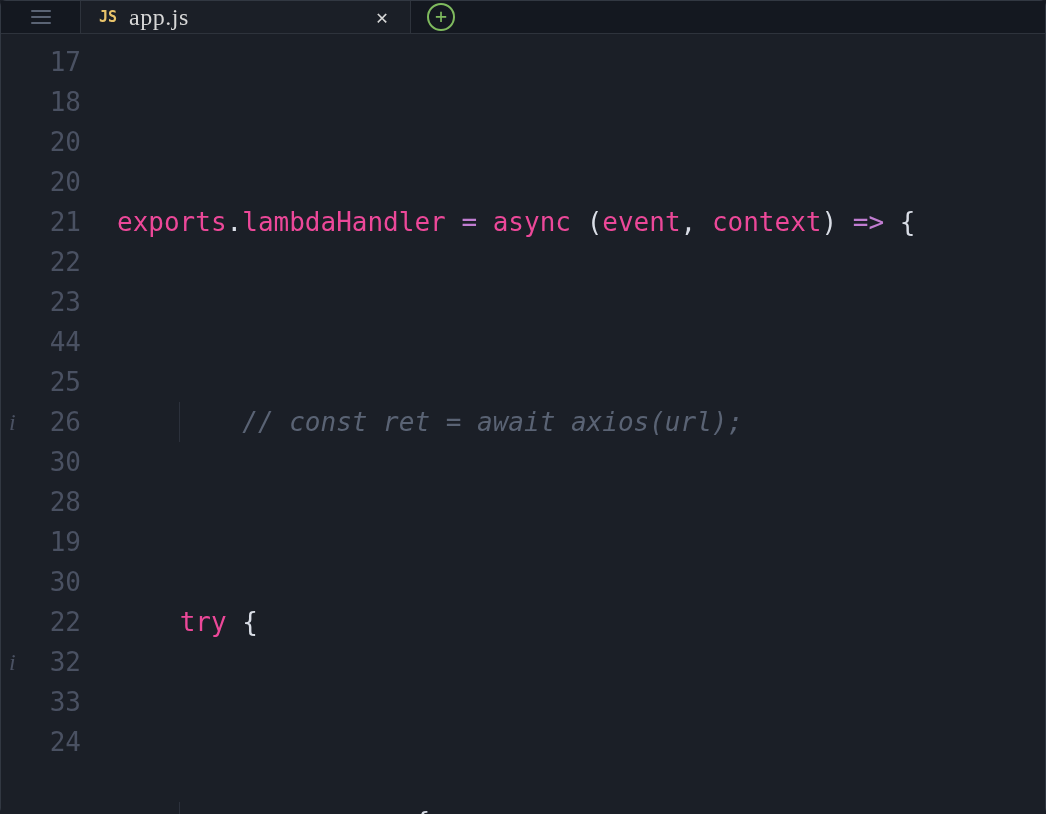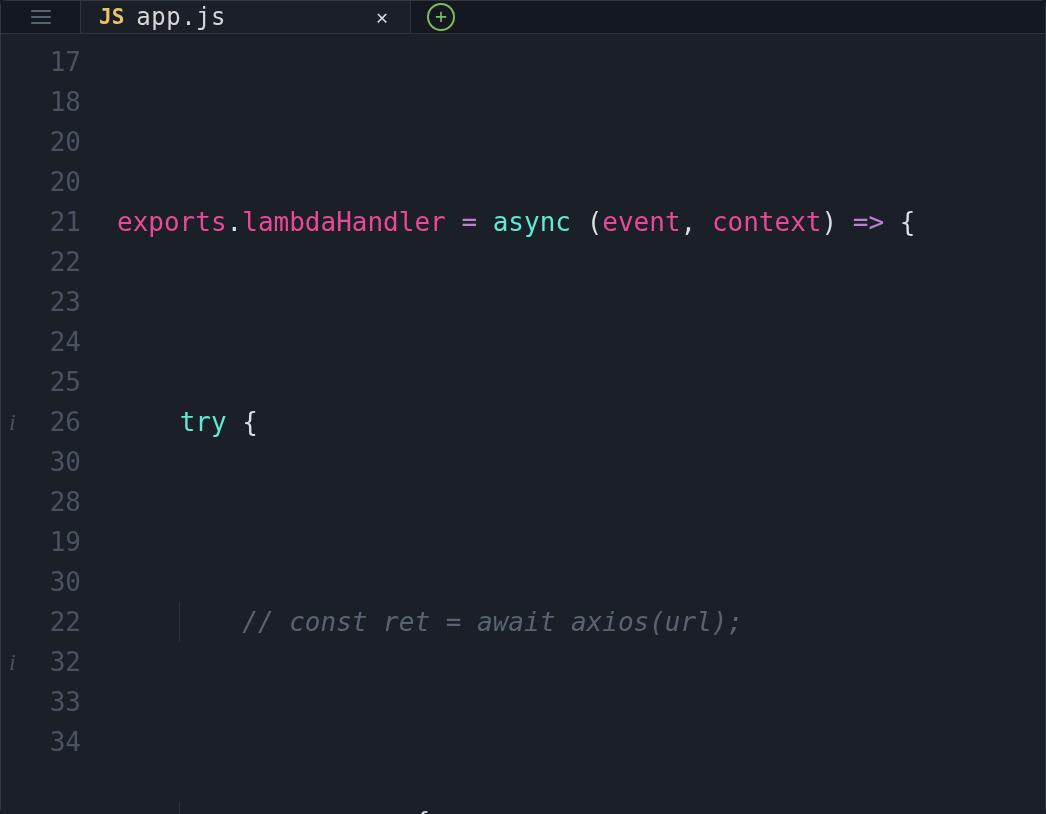--- a/index.html
+++ b/index.html
@@ -49,28 +49,29 @@
       display: flex;
       align-items: center;
       padding: 0 16px 0 18px;
       background: #1b1f27;
       border-right: 1px solid #2e333c;
       gap: 12px;
       min-width: 330px;
     }
     .tab .file-badge {
       font-weight: bold;
-      font-size: 21px;
+      font-size: 15px;
       color: #e8c36a;
     }
     .tab .filename {
       font-size: 24px;
       color: #d7d7d7;
       letter-spacing: 0.5px;
       flex: 1;
+      font-family: Liberation Serif, serif;
     }
     .tab .close-x {
       color: #d7d7d7;
       font-size: 20px;
       padding: 4px 6px;
       cursor: pointer;
     }
     .add-tab-area {
       display: flex;
       align-items: center;
@@ -139,21 +140,21 @@
       position: absolute;
       top: 0;
       bottom: 0;
       width: 1px;
       background: #2c313c;
     }
     
     .tk-default { color: #ec4899; }
     .tk-punc { color: #d9dde6; }
     .tk-op { color: #c17dd1; }
-    .tk-keyword-green { color: #5eead4; text-align: right; }
+    .tk-keyword-green { color: #ec4899; text-align: right; }
     .tk-comment { color: #5a6374; font-style: italic; }
   </style>
 </head>
 <body>
 
 <div class="editor-frame">
 
   <div class="top-bar">
     <div class="menu-area">
       <div class="hamburger">
@@ -176,44 +177,44 @@
 
   <div class="editor-body">
     <div class="gutter" id="gutter">
         <div class="line-no">17</div>
         <div class="line-no">18</div>
         <div class="line-no">20</div>
         <div class="line-no">20</div>
         <div class="line-no">21</div>
         <div class="line-no">22</div>
         <div class="line-no">23</div>
-        <div class="line-no">24</div>
+        <div class="line-no">44</div>
         <div class="line-no">25</div>
         <div class="line-no">26<span class="info-annot">i</span></div>
         <div class="line-no">30</div>
         <div class="line-no">28</div>
         <div class="line-no">19</div>
         <div class="line-no">30</div>
         <div class="line-no">22</div>
         <div class="line-no">32<span class="info-annot">i</span></div>
         <div class="line-no">33</div>
-        <div class="line-no">34</div>
+        <div class="line-no">24</div>
       </div>
     <div class="code-area">
 
       
       <div class="code-line"><span class="tk-default">exports</span><span class="tk-punc">.</span><span class="tk-default">lambdaHandler</span><span class="tk-op"> = </span><span class="tk-keyword-green">async</span><span class="tk-default"> </span><span class="tk-punc">(</span><span class="tk-default">event</span><span class="tk-punc">, </span><span class="tk-default">context</span><span class="tk-punc">)</span><span class="tk-op"> =&gt; </span><span class="tk-punc">{</span></div>
 
       
+      <div class="code-line"><span class="indent-guide" style="left:62px"></span>        <span class="tk-comment">// const ret = await axios(url);</span></div>
+
+      
       <div class="code-line">    <span class="tk-keyword-green">try</span><span class="tk-punc"> {</span></div>
 
       
-      <div class="code-line"><span class="indent-guide" style="left:62px"></span>        <span class="tk-comment">// const ret = await axios(url);</span></div>
-
-      
       <div class="code-line"><span class="indent-guide" style="left:62px"></span>        <span class="tk-default">response</span><span class="tk-op"> = </span><span class="tk-punc">{</span></div>
 
       
       
 
       
       
 
       
       

